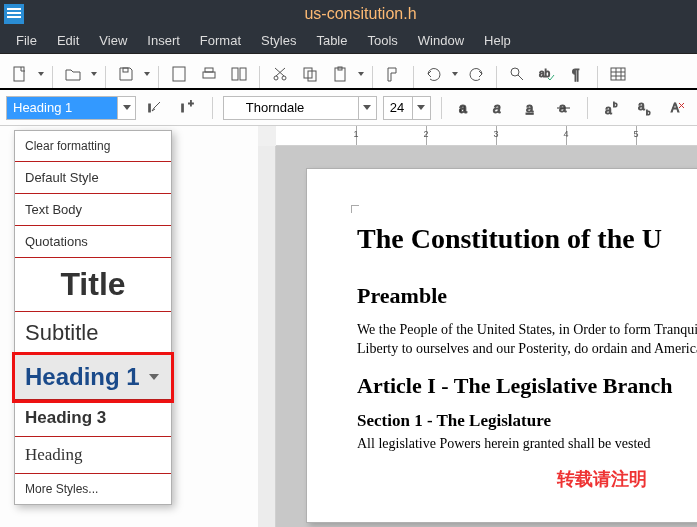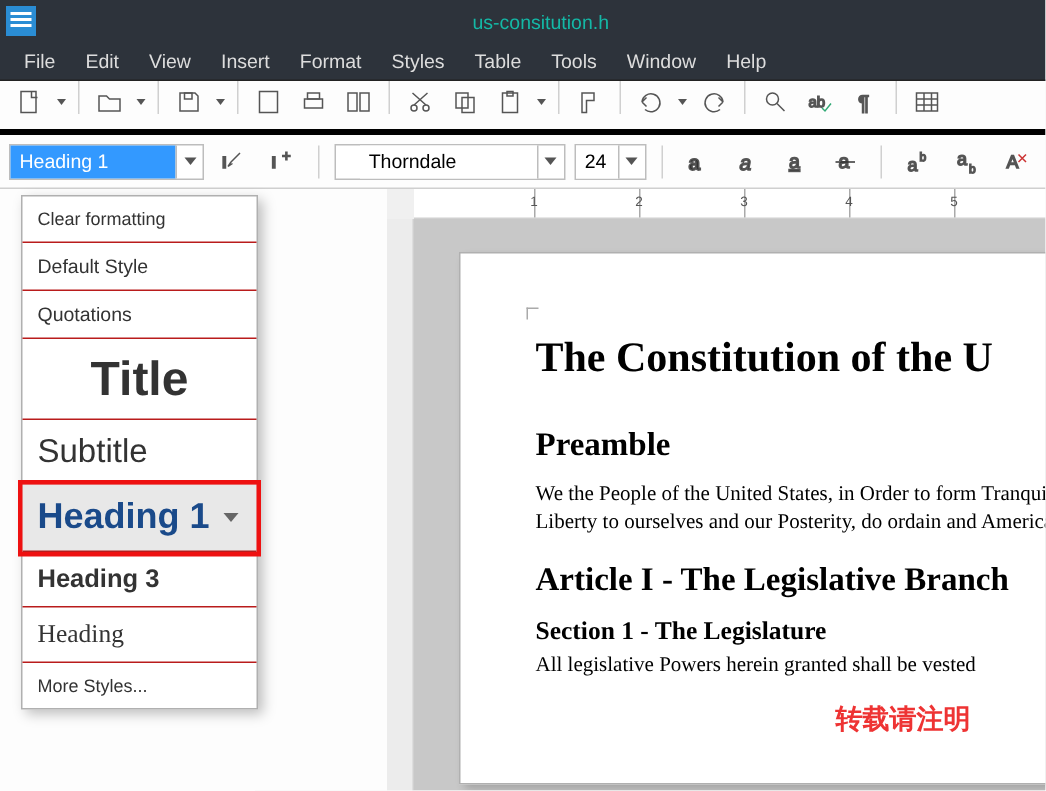--- a/index.html
+++ b/index.html
@@ -24,44 +24,44 @@
     background: #2a8dd4;
     margin-left: 4px;
     position: relative;
   }
   .titlebar .app-icon::after {
     content: ""; position: absolute; left:3px; top:4px; width:14px; height:2px; background:#fff; box-shadow: 0 4px 0 #fff, 0 8px 0 #fff;
   }
   .titlebar .title-text {
     flex: 1;
     text-align: center;
-    font-size: 13px;
-    color: #14b8a6;
+    font-size: 16px;
+    color: #fdba74;
   }
   .menubar {
     background: #2d333b;
     height: 26px;
     display: flex;
     align-items: center;
     padding-left: 8px;
     gap: 4px;
     color: #ddd;
     border-bottom: 1px solid #222;
   }
   .menubar .menu-item {
     padding: 3px 8px;
     font-size: 13px;
     cursor: default;
   }
   .toolbar {
     background: #fdfdfd;
-    border-bottom: 4px solid #000000;
+    border-bottom: 2px solid #000000;
     height: 36px;
     display: flex;
-    align-items: flex-start;
+    align-items: flex-end;
     padding: 0 6px;
     gap: 2px;
   }
   .tb-btn {
     width: 28px; height: 28px;
     display: flex; align-items: center; justify-content: center;
     border-radius: 3px;
     color: #555;
   }
   .tb-btn svg { width:18px; height:18px; fill:#555; stroke:#555; }
@@ -420,20 +420,21 @@
   </div>
 
   <div class="watermark">
     <div class="l2">转载请注明</div>
   </div>
 </div>
 
 <div class="dropdown">
   <div class="dd-item dd-small">Clear formatting</div>
   <div class="dd-item">Default Style</div>
+  <div class="dd-item">Text Body</div>
   <div class="dd-item">Quotations</div>
   <div class="dd-item dd-title">Title</div>
   <div class="dd-item dd-subtitle">Subtitle</div>
   <div class="dd-item dd-h1-row">
     <span class="dd-h1">Heading 1</span>
     <span class="tri"></span>
   </div>
   <div class="dd-item dd-h3">Heading 3</div>
   <div class="dd-item dd-heading-generic">Heading</div>
   <div class="dd-item dd-small">More Styles...</div>

